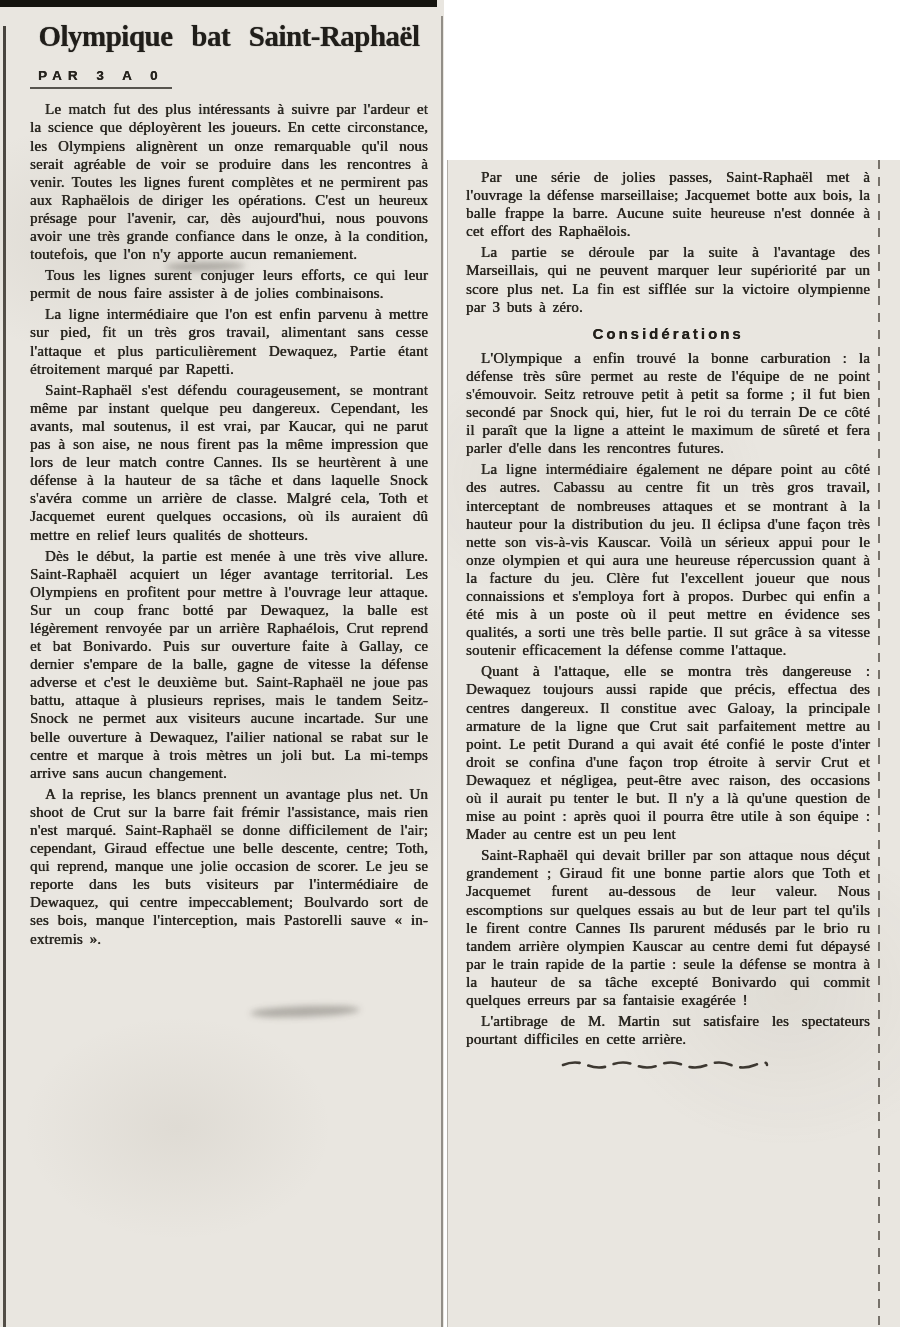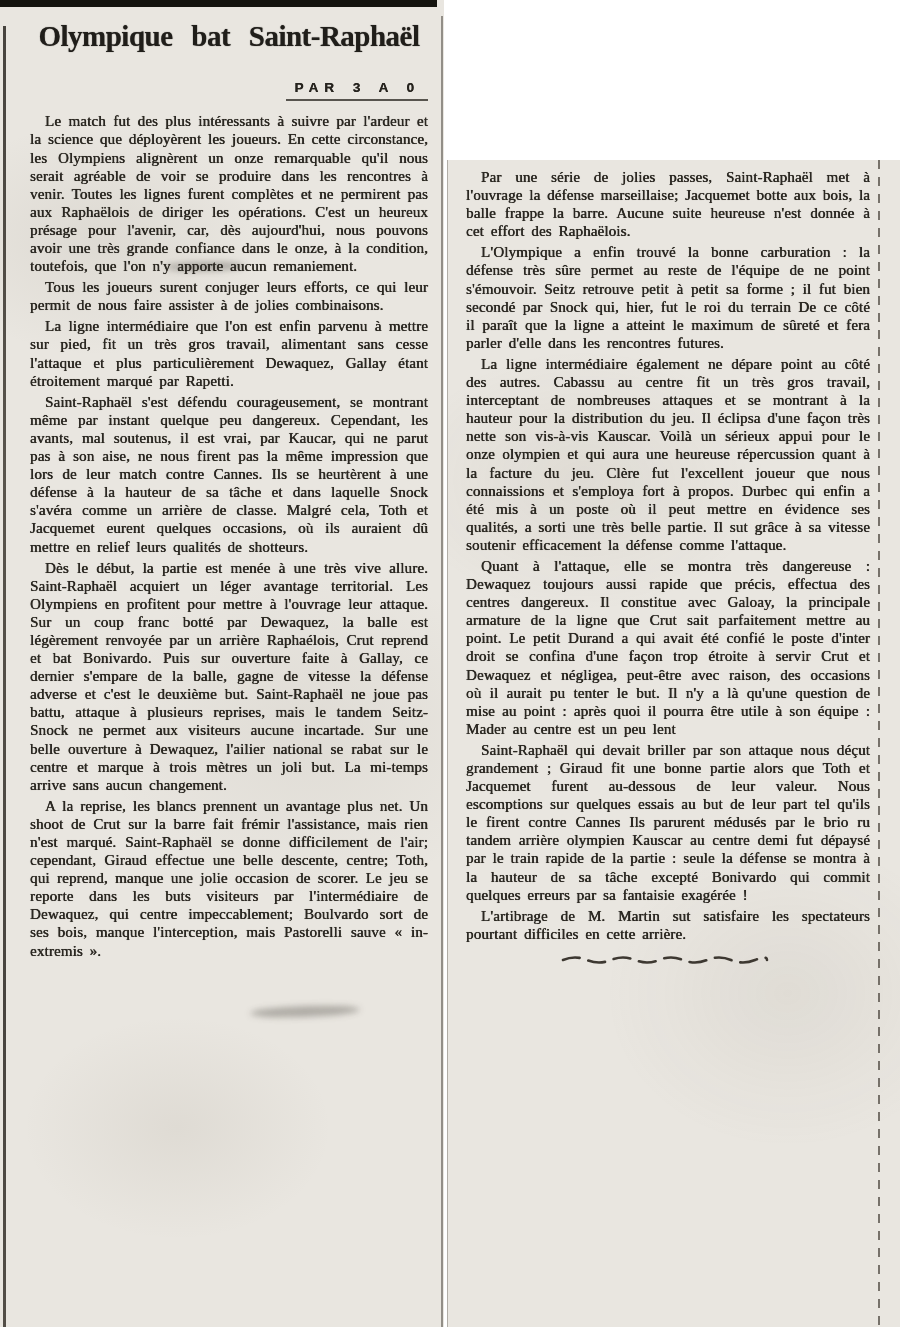--- a/index.html
+++ b/index.html
@@ -45,21 +45,21 @@
 
   .content-left  { position:absolute; left:30px; top:14px; width:398px; }
   .content-right { position:absolute; left:18px; top:8px;  width:404px; }
 
   .title {
     text-align:center; font-weight:bold; font-size:29px; line-height:1.15;
     word-spacing:12px; letter-spacing:-0.5px; white-space:nowrap;
     color:#201e1a; margin:6px 0 0;
     text-shadow:0 0 1px rgba(32,30,26,.75);
   }
-  .subtitle-wrap { text-align:right; margin:25px 0 11px; }
+  .subtitle-wrap { text-align:left; margin:13px 0 11px; }
   .subtitle {
     display:inline-block; font-family:"Liberation Sans", sans-serif;
     font-weight:bold; font-size:13.5px; letter-spacing:6px; word-spacing:3px;
     color:#26231e; border-bottom:2px solid rgba(38,35,30,.75);
     padding:0 8px 4px 8px; text-shadow:0.3px 0 0 currentColor;
   }
 
   p.body {
     margin:0 0 3px 0; font-size:15px; line-height:18.1px;
     text-align:justify; text-indent:15px;
@@ -93,36 +93,38 @@
     <div class="smudge s1"></div>
     <div class="smudge s2"></div>
 
     <div class="content-left">
       <h1 class="title">Olympique bat Saint-Raphaël</h1>
       <div class="subtitle-wrap">
         <span class="subtitle">PAR 3 A 0</span>
       </div>
 
       <p class="body">Le match fut des plus intéressants à suivre par l'ardeur et la science que déployèrent les joueurs. En cette circonstance, les Olympiens alignèrent un onze remarquable qu'il nous serait agréable de voir se produire dans les rencontres à venir. Toutes les lignes furent complètes et ne permirent pas aux Raphaëlois de diriger les opérations. C'est un heureux présage pour l'avenir, car, dès aujourd'hui, nous pouvons avoir une très grande confiance dans le onze, à la condition, toutefois, que l'on n'y apporte aucun remaniement.</p>
-      <p class="body">Tous les joueurs surent conjuger leurs efforts, ce qui leur permit de nous faire assister à de jolies combinaisons.</p>
-      <p class="body">La ligne intermédiaire que l'on est enfin parvenu à mettre sur pied, fit un très gros travail, alimentant sans cesse l'attaque et plus particulièrement Dewaquez, Gallay étant étroitement marqué par Rapetti.</p>
+      <p class="body">Tous les lignes surent conjuger leurs efforts, ce qui leur permit de nous faire assister à de jolies combinaisons.</p>
+      <p class="body">La ligne intermédiaire que l'on est enfin parvenu à mettre sur pied, fit un très gros travail, alimentant sans cesse l'attaque et plus particulièrement Dewaquez, Partie étant étroitement marqué par Rapetti.</p>
       <p class="body">Saint-Raphaël s'est défendu courageusement, se montrant même par instant quelque peu dangereux. Cependant, les avants, mal soutenus, il est vrai, par Kaucar, qui ne parut pas à son aise, ne nous firent pas la même impression que lors de leur match contre Cannes. Ils se heurtèrent à une défense à la hauteur de sa tâche et dans laquelle Snock s'avéra comme un arrière de classe. Malgré cela, Toth et Jacquemet eurent quelques occasions, où ils auraient dû mettre en relief leurs qualités de shotteurs.</p>
 
 
       <p class="body">Dès le début, la partie est menée à une très vive allure. Saint-Raphaël acquiert un léger avantage territorial. Les Olympiens en profitent pour mettre à l'ouvrage leur attaque. Sur un coup franc botté par Dewaquez, la balle est légèrement renvoyée par un arrière Raphaélois, Crut reprend et bat Bonivardo. Puis sur ouverture faite à Gallay, ce dernier s'empare de la balle, gagne de vitesse la défense adverse et c'est le deuxième but. Saint-Raphaël ne joue pas battu, attaque à plusieurs reprises, mais le tandem Seitz-Snock ne permet aux visiteurs aucune incartade. Sur une belle ouverture à Dewaquez, l'ailier national se rabat sur le centre et marque à trois mètres un joli but. La mi-temps arrive sans aucun changement.</p>
       <p class="body">A la reprise, les blancs prennent un avantage plus net. Un shoot de Crut sur la barre fait frémir l'assistance, mais rien n'est marqué. Saint-Raphaël se donne difficilement de l'air; cependant, Giraud effectue une belle descente, centre; Toth, qui reprend, manque une jolie occasion de scorer. Le jeu se reporte dans les buts visiteurs par l'intermédiaire de Dewaquez, qui centre impeccablement; Boulvardo sort de ses bois, manque l'interception, mais Pastorelli sauve « in-extremis ».</p>
     </div>
   </div>
 
   <div class="col-right">
     <div class="rule-right"></div>
 
     <div class="content-right">
       <p class="body">Par une série de jolies passes, Saint-Raphaël met à l'ouvrage la défense marseillaise; Jacquemet botte aux bois, la balle frappe la barre. Aucune suite heureuse n'est donnée à cet effort des Raphaëlois.</p>
+      <p class="body">La partie se déroule par la suite à l'avantage des Marseillais, qui ne peuvent marquer leur supériorité par un score plus net. La fin est sifflée sur la victoire olympienne par 3 buts à zéro.</p>
 
+      <h2 class="heading">Considérations</h2>
 
       <p class="body">L'Olympique a enfin trouvé la bonne carburation : la défense très sûre permet au reste de l'équipe de ne point s'émouvoir. Seitz retrouve petit à petit sa forme ; il fut bien secondé par Snock qui, hier, fut le roi du terrain De ce côté il paraît que la ligne a atteint le maximum de sûreté et fera parler d'elle dans les rencontres futures.</p>
       <p class="body">La ligne intermédiaire également ne dépare point au côté des autres. Cabassu au centre fit un très gros travail, interceptant de nombreuses attaques et se montrant à la hauteur pour la distribution du jeu. Il éclipsa d'une façon très nette son vis-à-vis Kauscar. Voilà un sérieux appui pour le onze olympien et qui aura une heureuse répercussion quant à la facture du jeu. Clère fut l'excellent joueur que nous connaissions et s'employa fort à propos. Durbec qui enfin a été mis à un poste où il peut mettre en évidence ses qualités, a sorti une très belle partie. Il sut grâce à sa vitesse soutenir efficacement la défense comme l'attaque.</p>
       <p class="body">Quant à l'attaque, elle se montra très dangereuse : Dewaquez toujours aussi rapide que précis, effectua des centres dangereux. Il constitue avec Galoay, la principale armature de la ligne que Crut sait parfaitement mettre au point. Le petit Durand a qui avait été confié le poste d'inter droit se confina d'une façon trop étroite à servir Crut et Dewaquez et négligea, peut-être avec raison, des occasions où il aurait pu tenter le but. Il n'y a là qu'une question de mise au point : après quoi il pourra être utile à son équipe : Mader au centre est un peu lent</p>
       <p class="body">Saint-Raphaël qui devait briller par son attaque nous déçut grandement ; Giraud fit une bonne partie alors que Toth et Jacquemet furent au-dessous de leur valeur. Nous escomptions sur quelques essais au but de leur part tel qu'ils le firent contre Cannes Ils parurent médusés par le brio ru tandem arrière olympien Kauscar au centre demi fut dépaysé par le train rapide de la partie : seule la défense se montra à la hauteur de sa tâche excepté Bonivardo qui commit quelques erreurs par sa fantaisie exagérée !</p>
       <p class="body">L'artibrage de M. Martin sut satisfaire les spectateurs pourtant difficiles en cette arrière.</p>
 
       <svg class="squiggle" width="210" height="14" viewBox="0 0 210 14">
         <path d="M2,8 Q14,3 26,8 T50,8 T74,8 T98,8 T122,8 T146,8 T170,8 T194,8 T206,8" fill="none" stroke="#3d3831" stroke-width="2.6" stroke-dasharray="17 9" stroke-linecap="round"></path>
       </svg>

